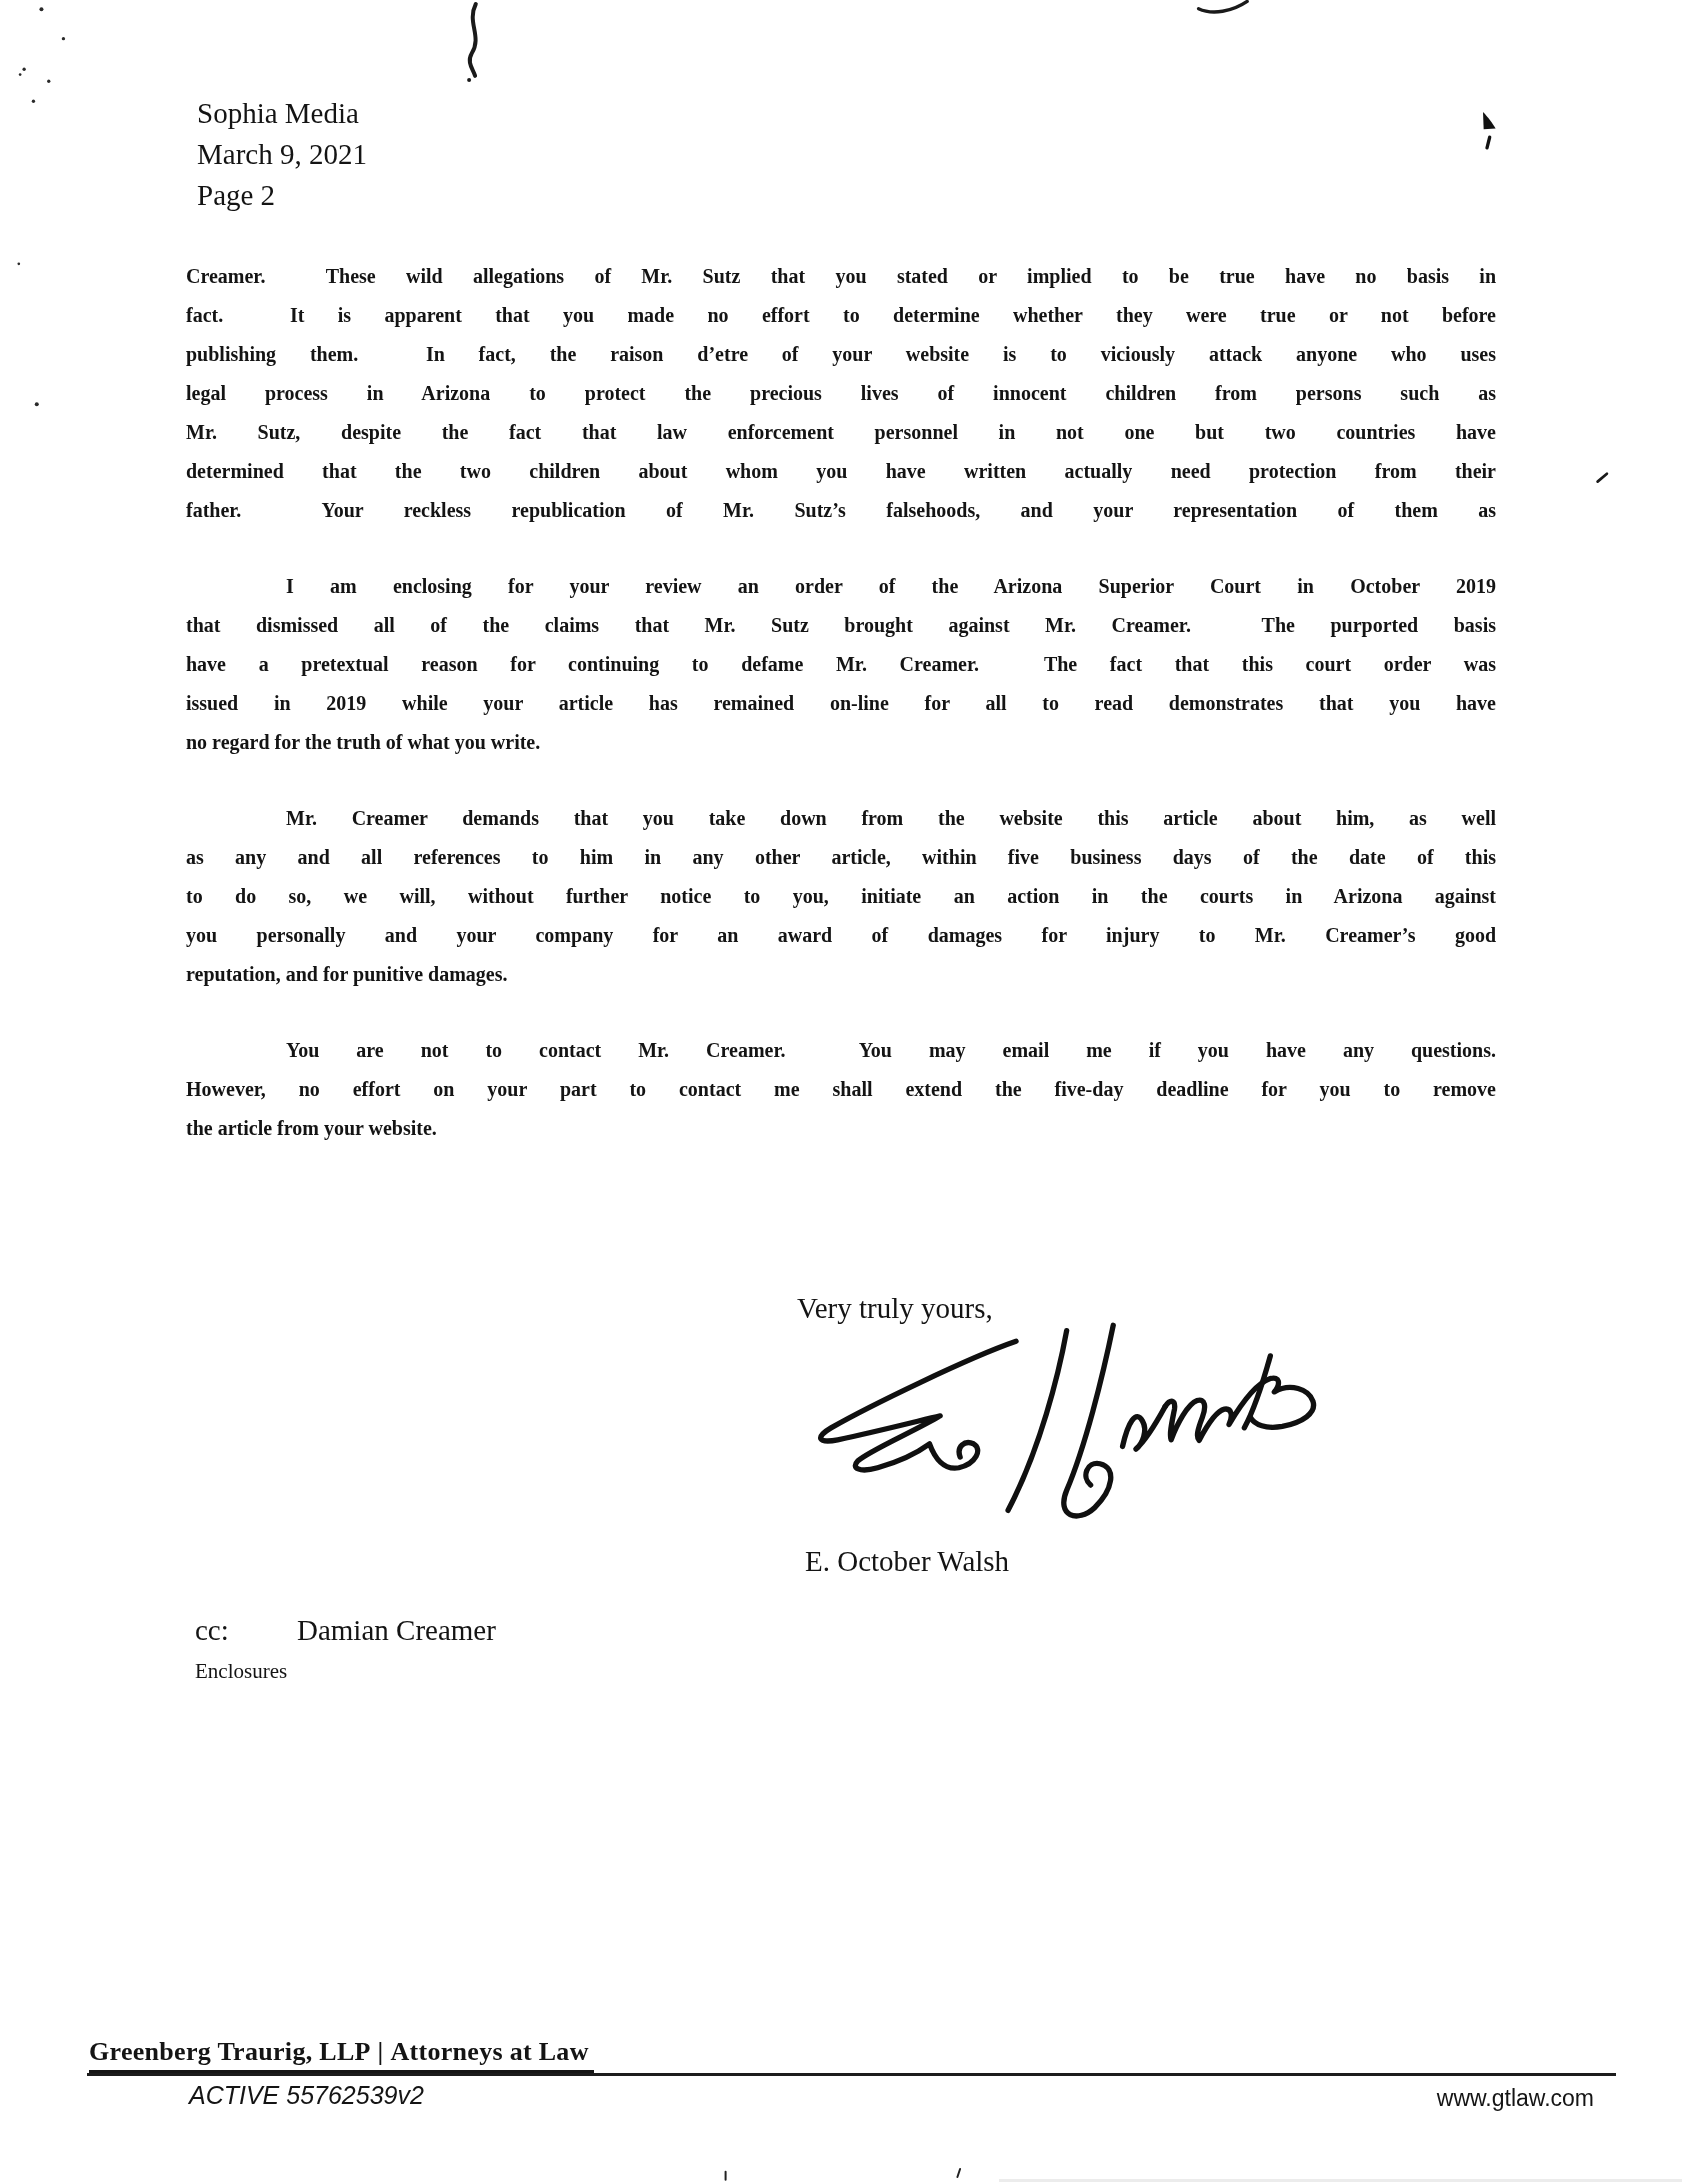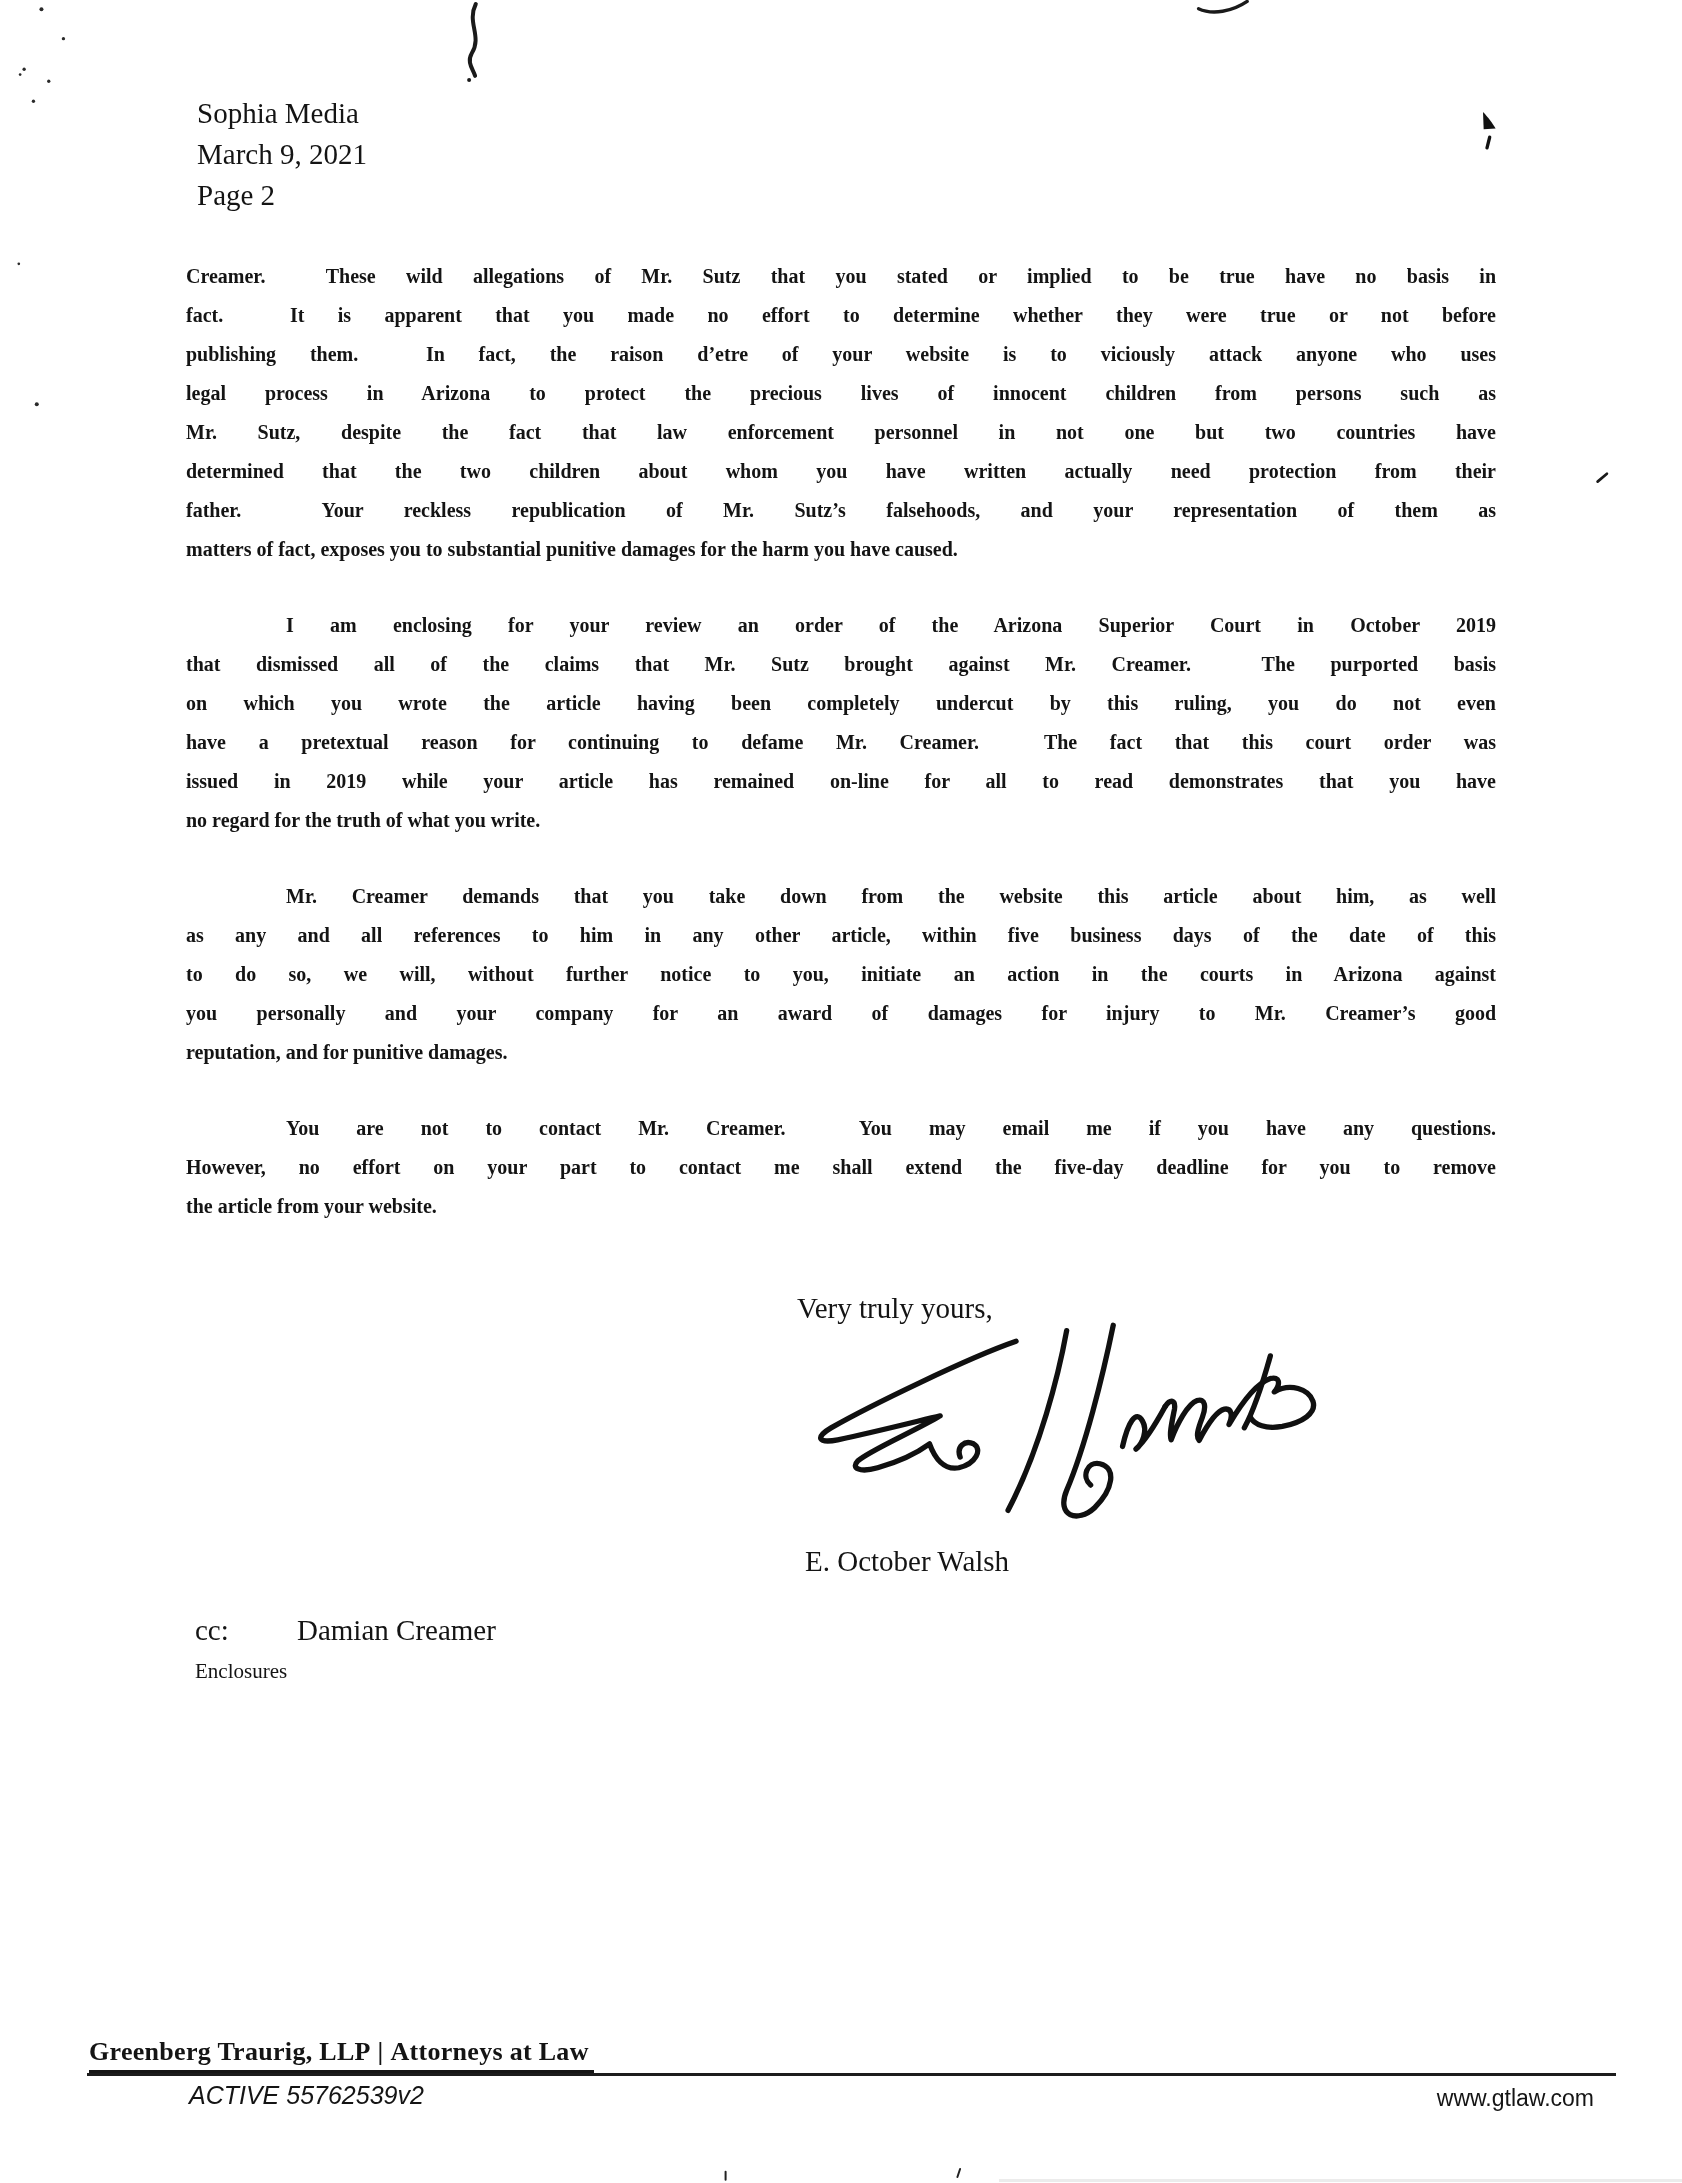--- a/index.html
+++ b/index.html
@@ -111,26 +111,24 @@
 
   <div class="letter-body">
       <div class="para">
         <div class="line">Creamer.&nbsp; These wild allegations of Mr. Sutz that you stated or implied to be true have no basis in</div>
         <div class="line">fact.&nbsp; It is apparent that you made no effort to determine whether they were true or not before</div>
         <div class="line">publishing them.&nbsp; In fact, the raison d’etre of your website is to viciously attack anyone who uses</div>
         <div class="line">legal process in Arizona to protect the precious lives of innocent children from persons such as</div>
         <div class="line">Mr. Sutz, despite the fact that law enforcement personnel in not one but two countries have</div>
         <div class="line">determined that the two children about whom you have written actually need protection from their</div>
         <div class="line">father.&nbsp; Your reckless republication of Mr. Sutz’s falsehoods, and your representation of them as</div>
-        <div class="line lastline">matters of fact, exposes you to substantial punitive damages for the harm you have caused.</div>
       </div>
       <div class="para">
         <div class="line indent">I am enclosing for your review an order of the Arizona Superior Court in October 2019</div>
         <div class="line">that dismissed all of the claims that Mr. Sutz brought against Mr. Creamer.&nbsp; The purported basis</div>
-        <div class="line">on which you wrote the article having been completely undercut by this ruling, you do not even</div>
         <div class="line">have a pretextual reason for continuing to defame Mr. Creamer.&nbsp; The fact that this court order was</div>
         <div class="line">issued in 2019 while your article has remained on-line for all to read demonstrates that you have</div>
         <div class="line lastline">no regard for the truth of what you write.</div>
       </div>
       <div class="para">
         <div class="line indent">Mr. Creamer demands that you take down from the website this article about him, as well</div>
         <div class="line">as any and all references to him in any other article, within five business days of the date of this</div>
         <div class="line">to do so, we will, without further notice to you, initiate an action in the courts in Arizona against</div>
         <div class="line">you personally and your company for an award of damages for injury to Mr. Creamer’s good</div>
         <div class="line lastline">reputation, and for punitive damages.</div>

